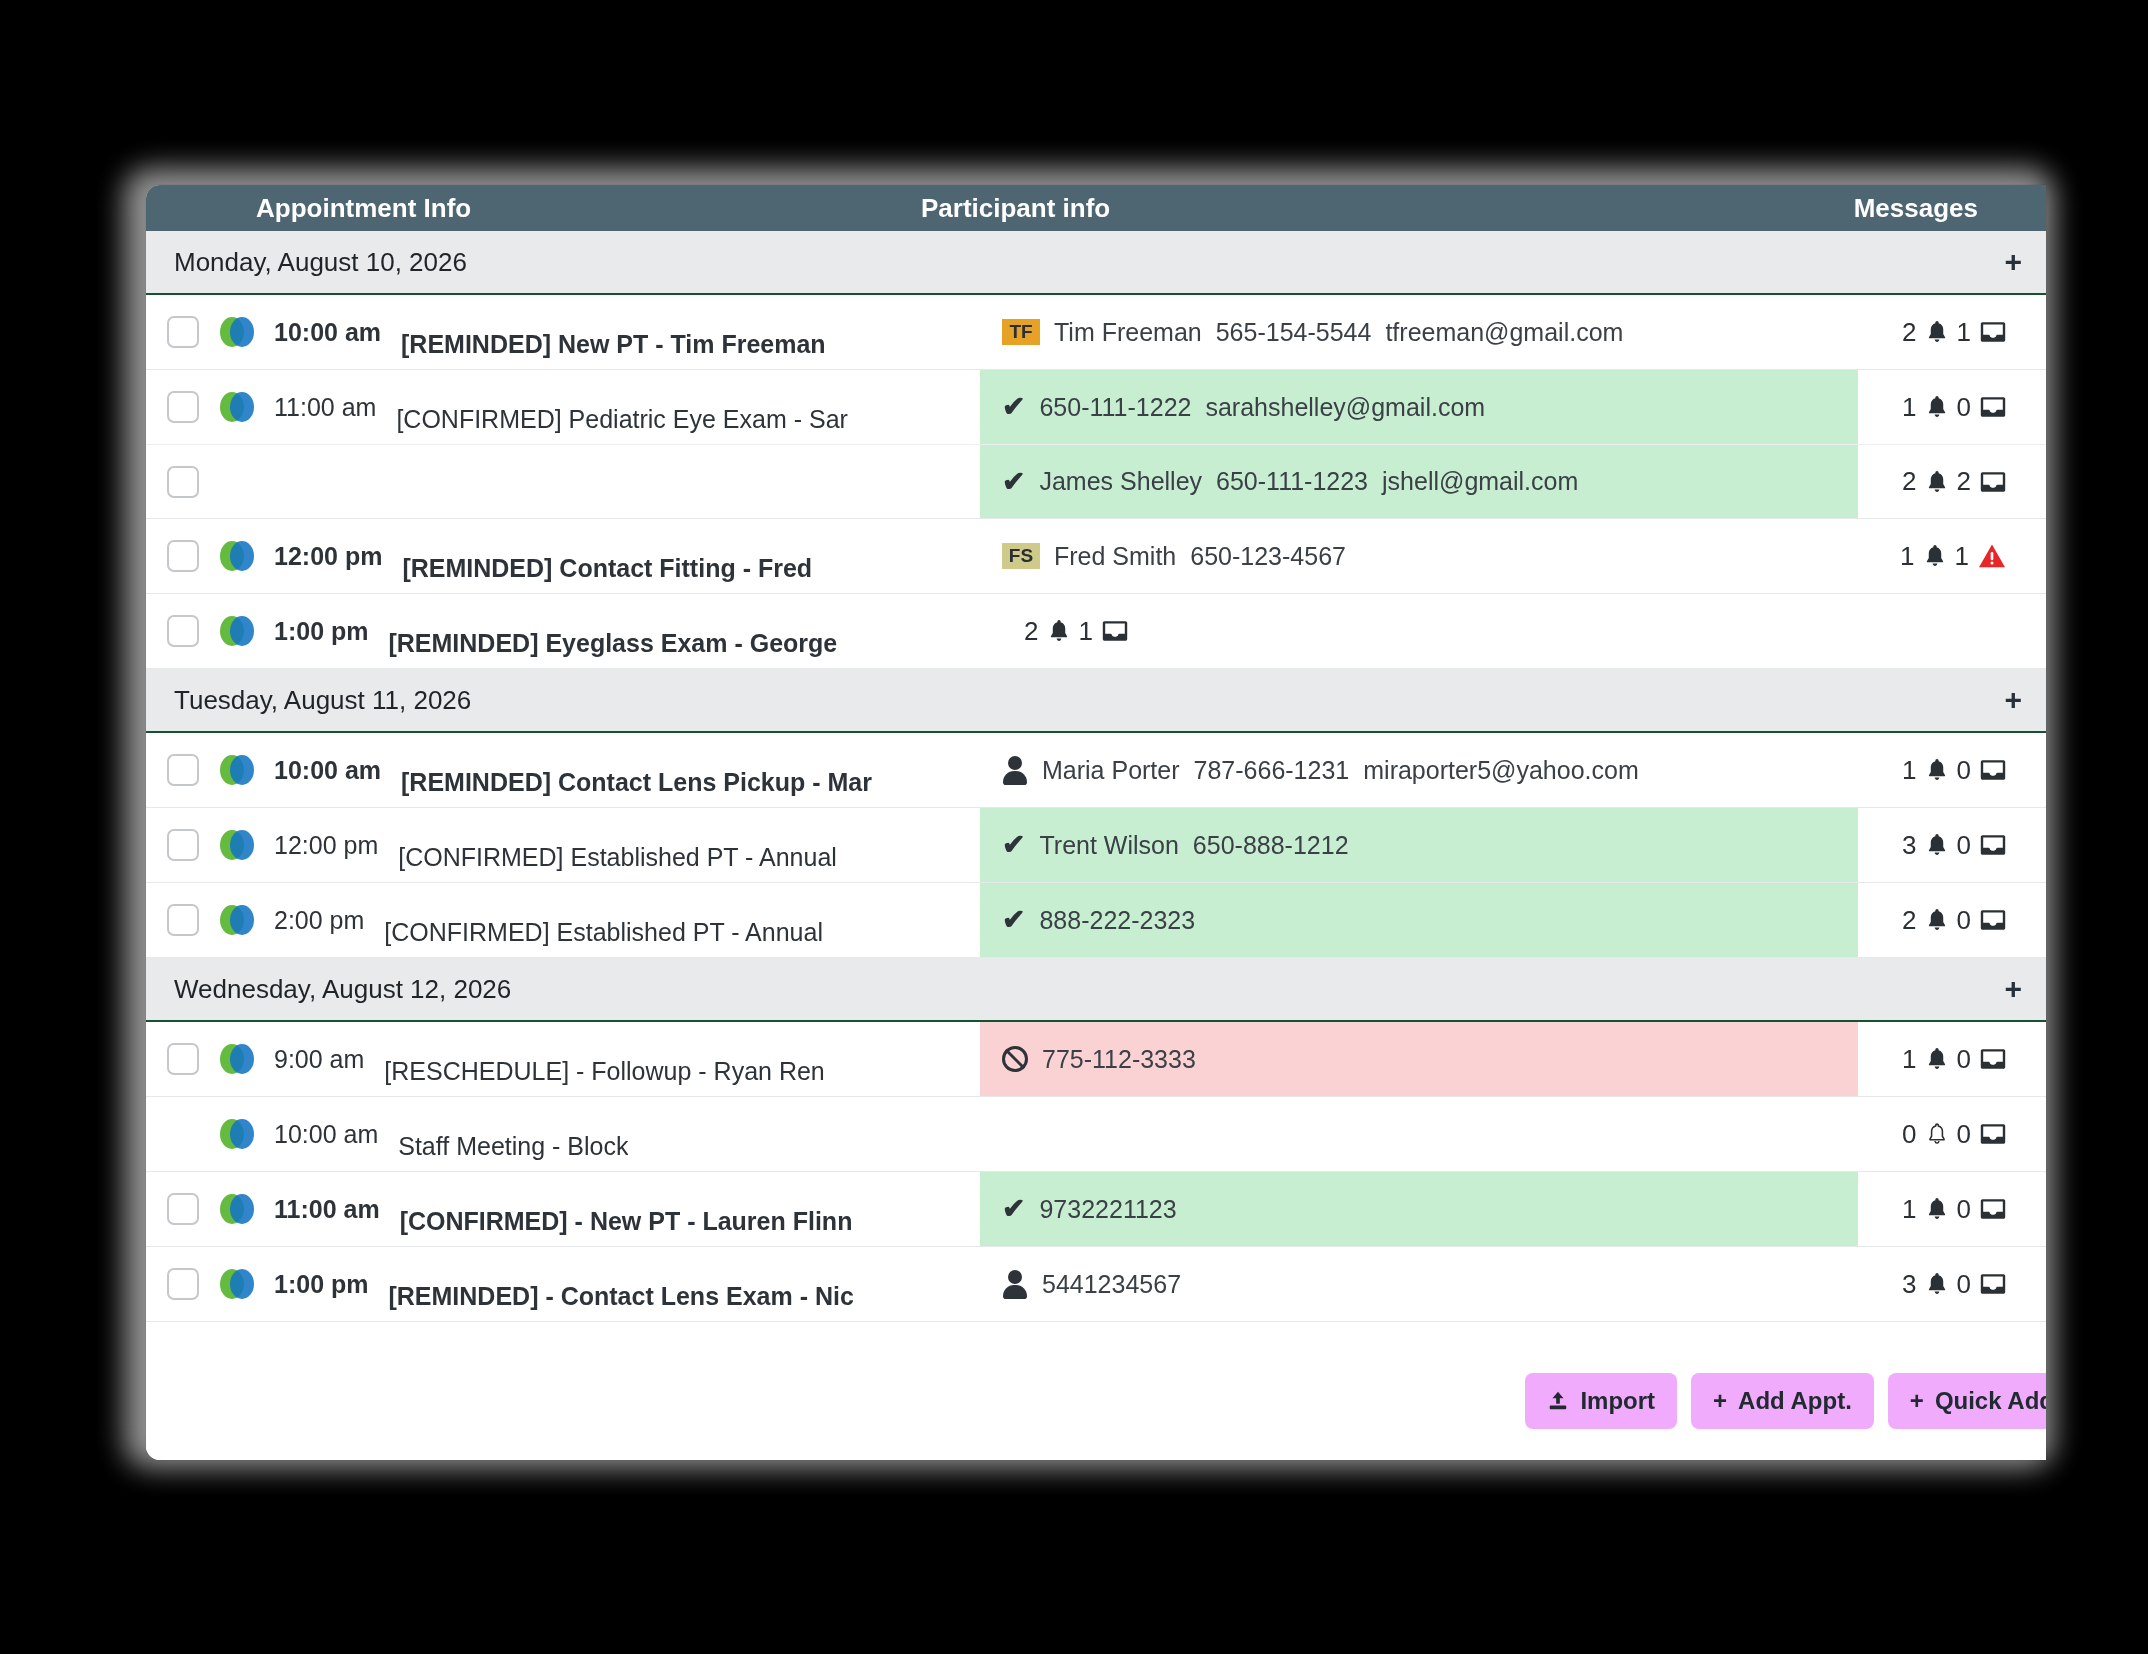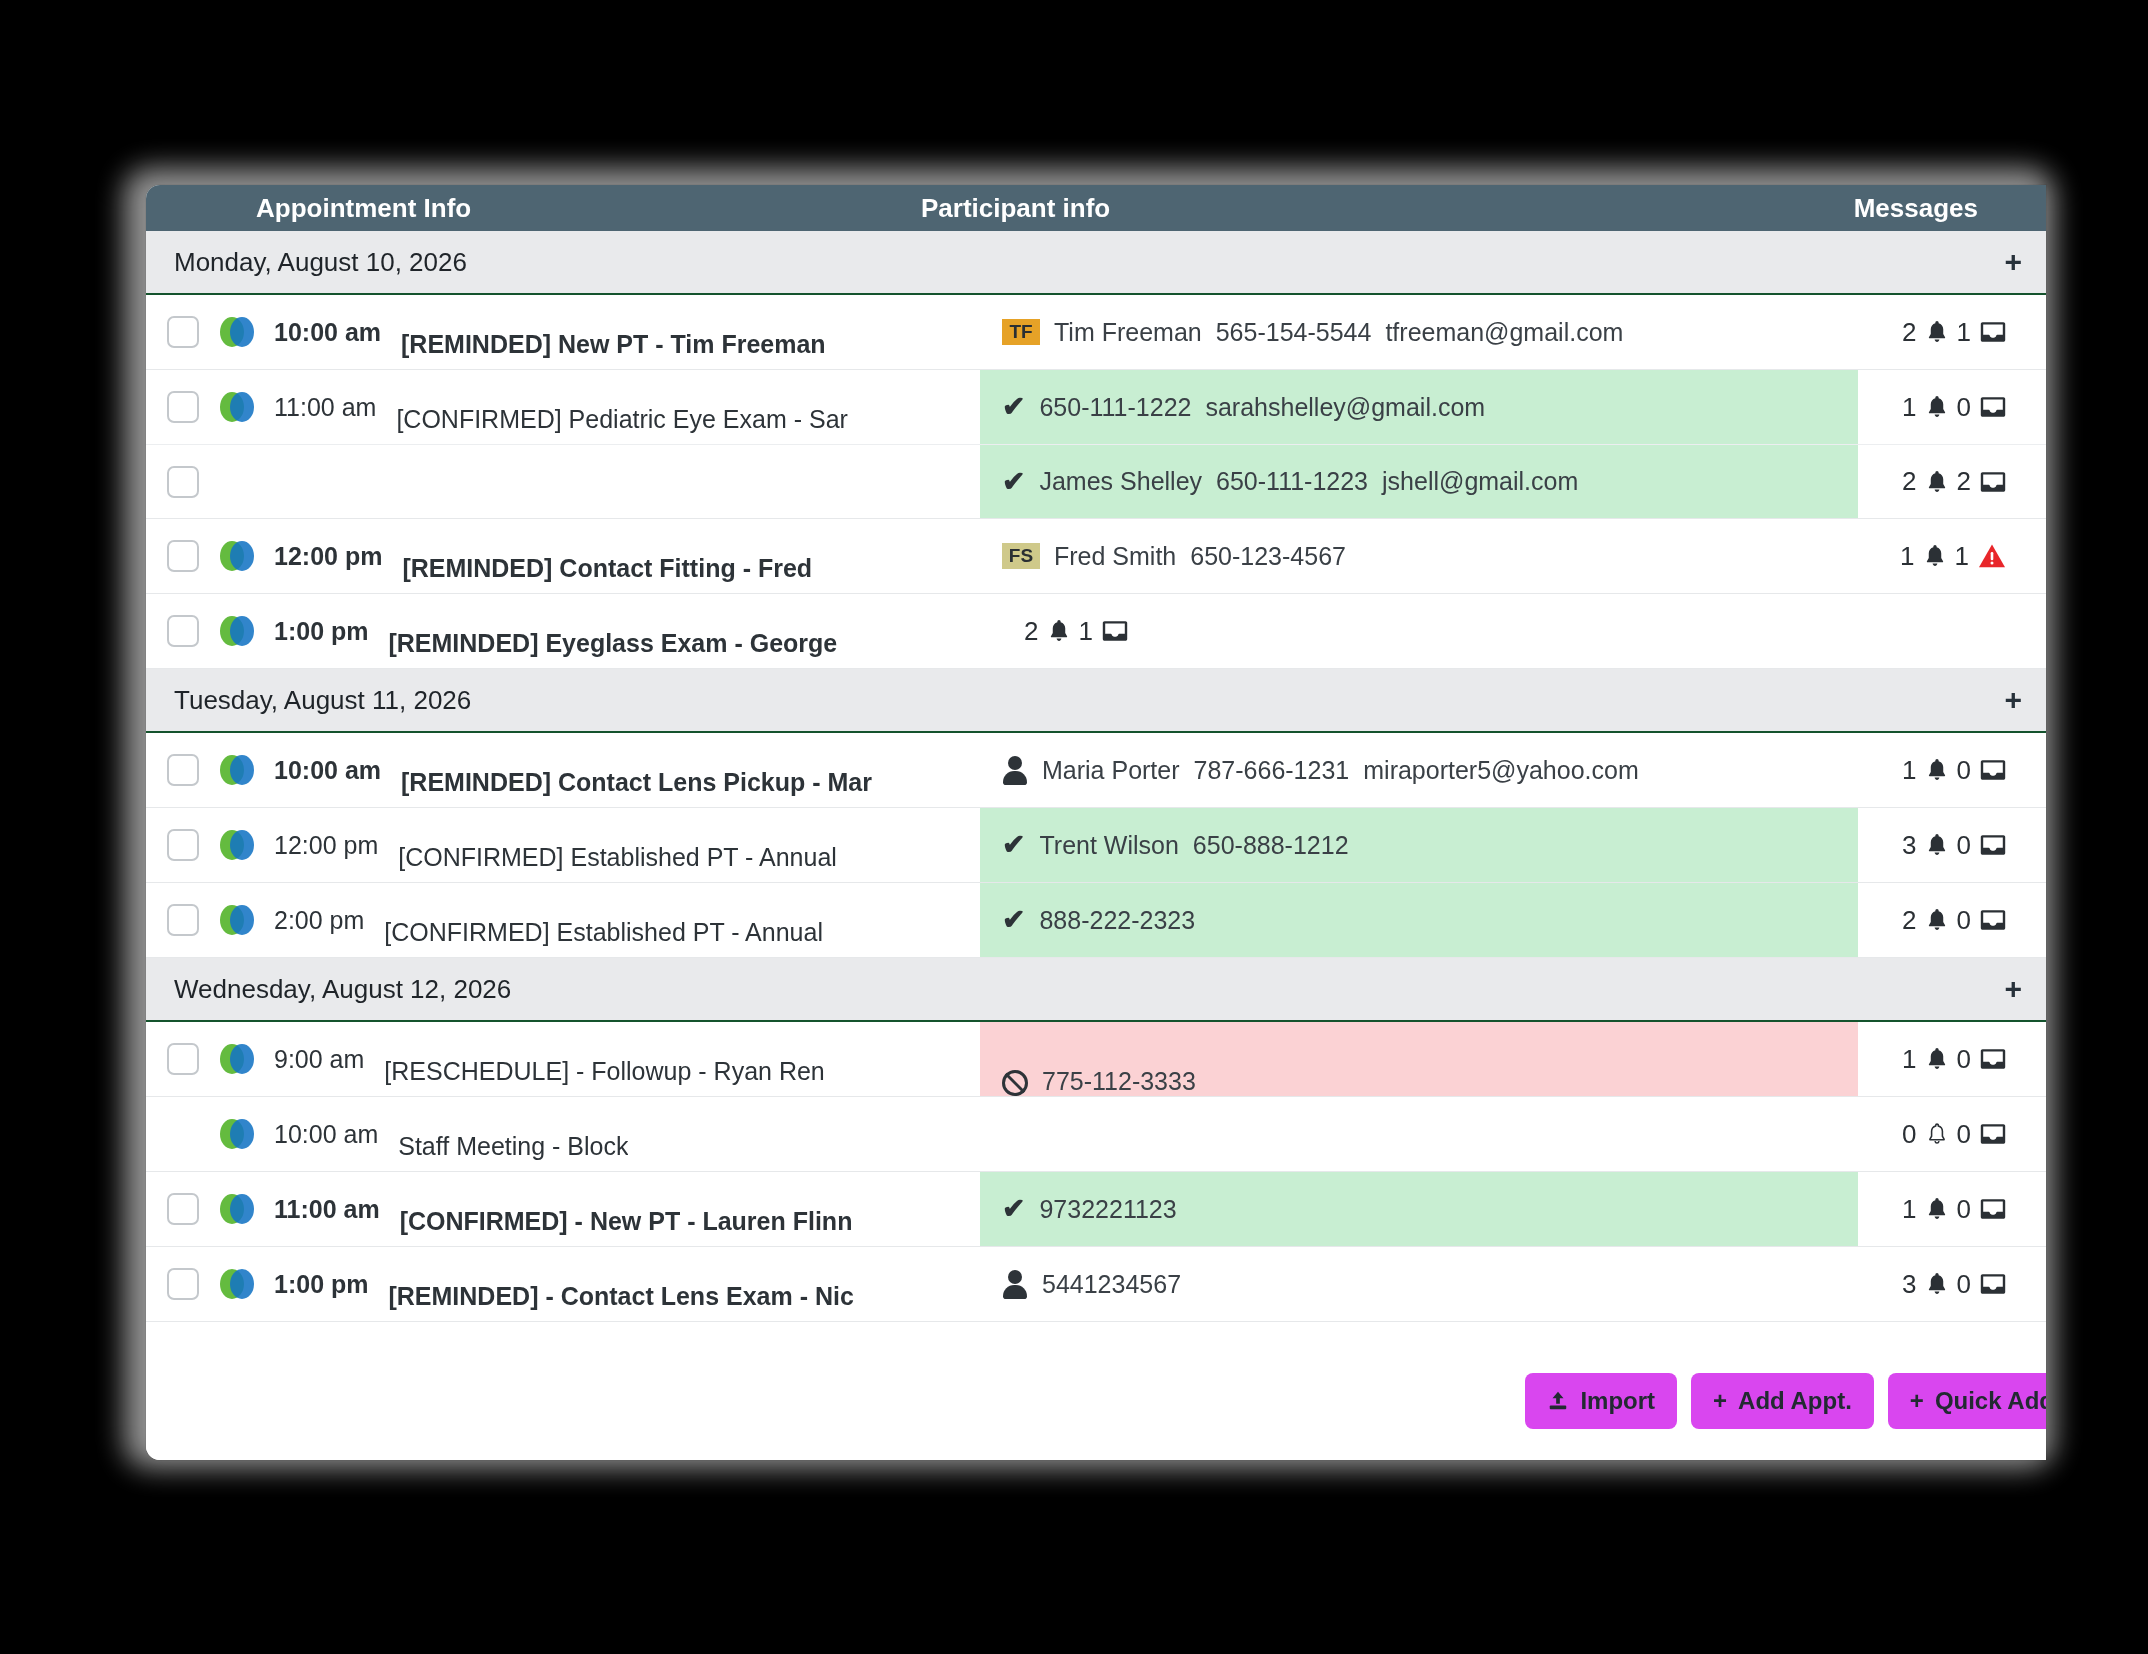--- a/index.html
+++ b/index.html
@@ -136,21 +136,21 @@
     flex: 1 1 auto;
     align-self: stretch;
     display: flex;
     align-items: center;
     gap: 14px;
     padding-left: 22px;
     overflow: hidden;
     white-space: nowrap;
   }
   .part-cell.green { background: #c8eed2; }
-  .part-cell.pink  { background: #fbd2d4; align-items: flex-end; }
+  .part-cell.pink  { background: #fbd2d4; }
   .part-cell.plain { background: transparent; }
 
   .pstatus { flex: 0 0 auto; display: flex; align-items: center; }
   .check  { font-size: 28px; color: #2d3338; line-height: 1; font-weight: bold; }
   .blocked {
     width: 26px; height: 26px; border-radius: 50%;
     border: 3px solid #2d3338; position: relative; display: inline-block;
   }
   .blocked::after {
     content:""; position: absolute; left: 50%; top: -3px;
@@ -199,21 +199,21 @@
   .tfoot {
     position: absolute; left: 0; right: 0; bottom: 0;
     height: 118px;
     background: #ffffff;
     display: flex; align-items: center; justify-content: flex-end;
     padding-right: 0px;
     gap: 14px;
   }
   .fbtn {
     height: 56px;
-    background: #d946ef;
+    background: #f0abfc;
     border: none;
     border-radius: 8px;
     display: flex; align-items: center; gap: 11px;
     padding: 6px 22px;
     font-size: 24px; font-weight: bold; color: #222a31;
     font-family: "Liberation Sans", sans-serif;
     cursor: pointer;
     white-space: nowrap;
   }
   .fbtn .gly { font-size: 24px; line-height: 1; }

